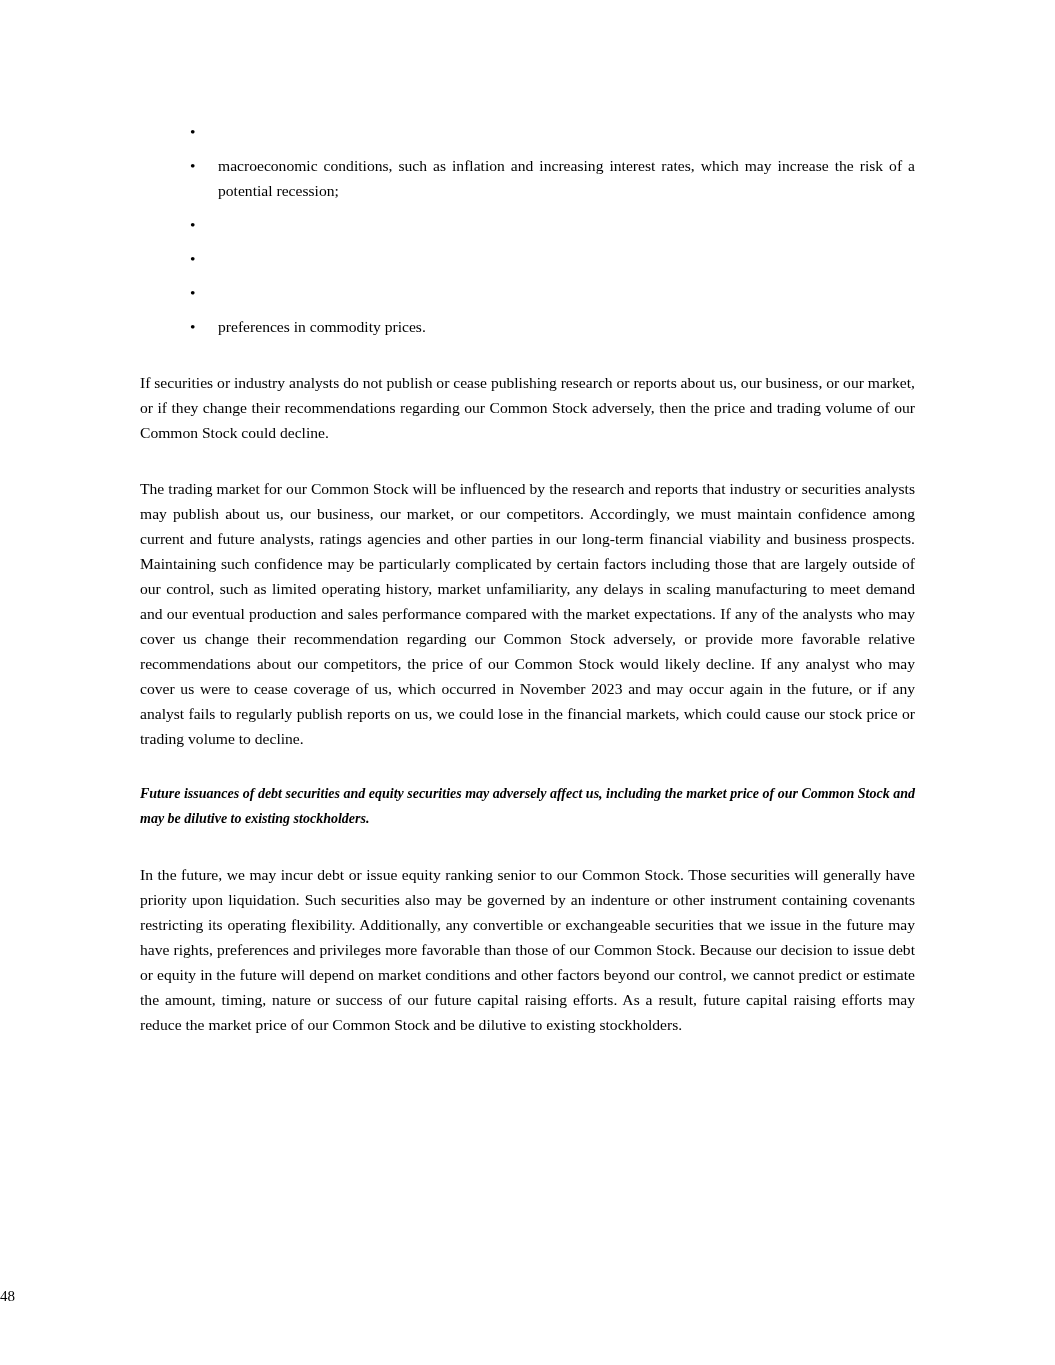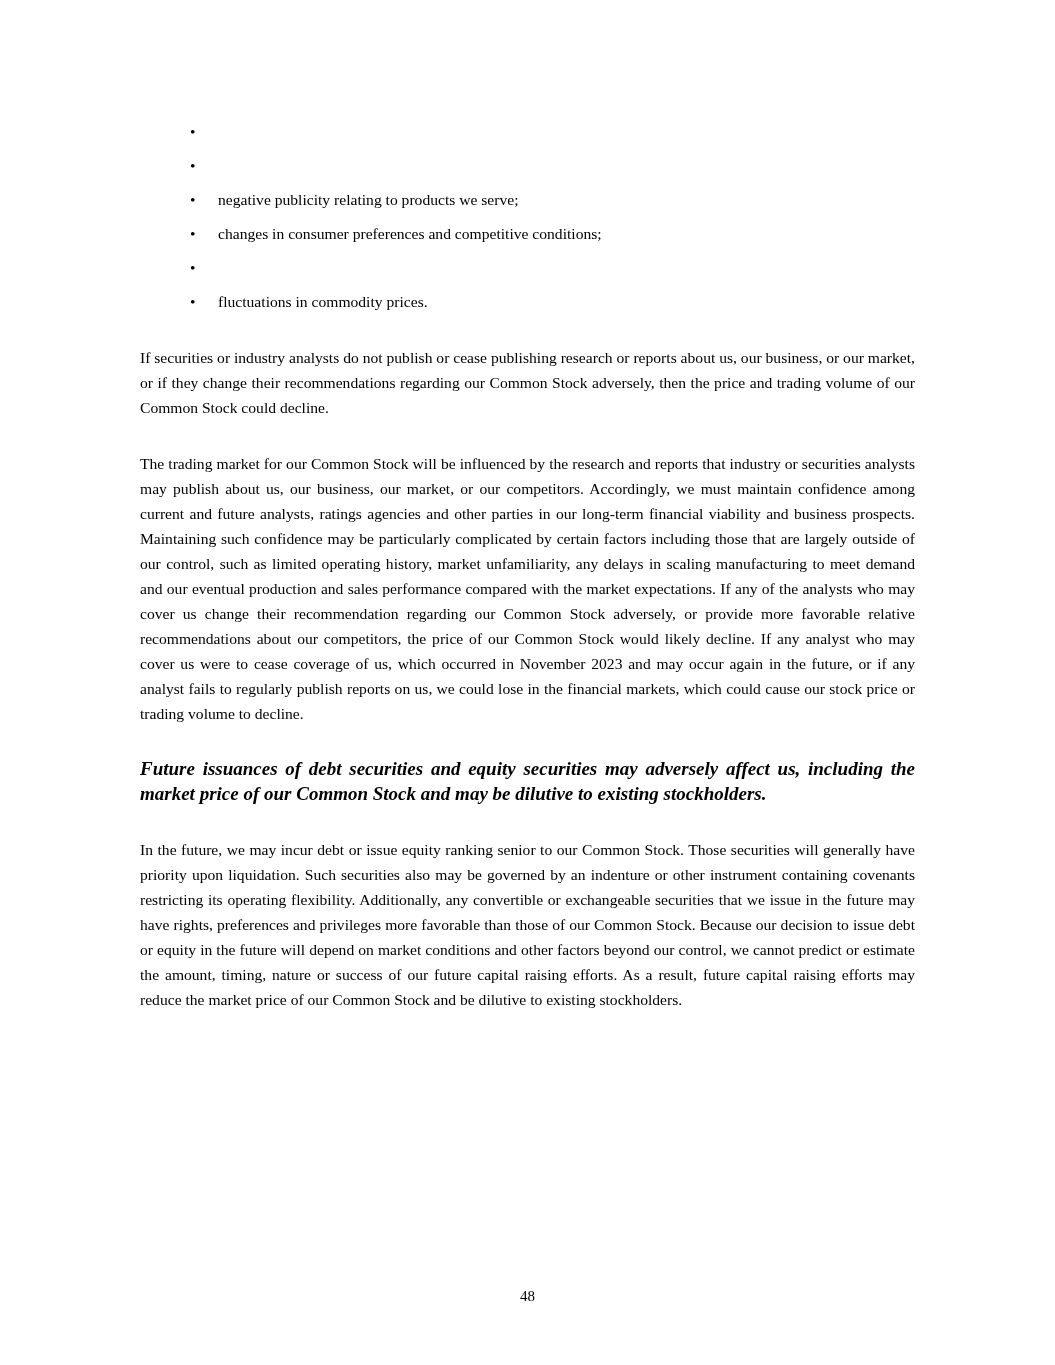--- a/index.html
+++ b/index.html
@@ -37,61 +37,60 @@
   .bullet-text {
     flex: 1 1 auto;
     text-align: justify;
   }
   p.para {
     margin: 31px 0 0 0;
     text-align: justify;
   }
   h3.risk-heading {
     margin: 30px 0 0 0;
-    font-size: 19px;
+    font-size: 14px;
     line-height: 25px;
     font-weight: bold;
     font-style: italic;
     text-align: justify;
   }
   .page-footer {
     position: absolute;
     left: 0;
     right: 0;
     bottom: 56px;
-    text-align: center;
+    text-align: left;
     font-size: 15px;
   }
 </style>
 </head>
 <body>
 
 <div class="page">
 
   <ul class="bullet-list">
     <li class="bullet-item">
       <span class="bullet-marker">•</span>
     </li>
     <li class="bullet-item">
       <span class="bullet-marker">•</span>
-    </li>
-    <li class="bullet-item">
-      <span class="bullet-marker">•</span>
-      <span class="bullet-text">negative publicity relating to products we serve;</span>
-    </li>
-    <li class="bullet-item">
-      <span class="bullet-marker">•</span>
-      <span class="bullet-text">changes in consumer preferences and competitive conditions;</span>
+      <span class="bullet-text">macroeconomic conditions, such as inflation and increasing interest rates, which may increase the risk of a potential recession;</span>
     </li>
     <li class="bullet-item">
       <span class="bullet-marker">•</span>
     </li>
     <li class="bullet-item">
       <span class="bullet-marker">•</span>
-      <span class="bullet-text">fluctuations in commodity prices.</span>
+    </li>
+    <li class="bullet-item">
+      <span class="bullet-marker">•</span>
+    </li>
+    <li class="bullet-item">
+      <span class="bullet-marker">•</span>
+      <span class="bullet-text">preferences in commodity prices.</span>
     </li>
   </ul>
 
   <p class="para">If securities or industry analysts do not publish or cease publishing research or reports about us, our business, or our market, or if they change their recommendations regarding our Common Stock adversely, then the price and trading volume of our Common Stock could decline.</p>
 
   <p class="para">The trading market for our Common Stock will be influenced by the research and reports that industry or securities analysts may publish about us, our business, our market, or our competitors. Accordingly, we must maintain confidence among current and future analysts, ratings agencies and other parties in our long-term financial viability and business prospects. Maintaining such confidence may be particularly complicated by certain factors including those that are largely outside of our control, such as limited operating history, market unfamiliarity, any delays in scaling manufacturing to meet demand and our eventual production and sales performance compared with the market expectations. If any of the analysts who may cover us change their recommendation regarding our Common Stock adversely, or provide more favorable relative recommendations about our competitors, the price of our Common Stock would likely decline. If any analyst who may cover us were to cease coverage of us, which occurred in November 2023 and may occur again in the future, or if any analyst fails to regularly publish reports on us, we could lose in the financial markets, which could cause our stock price or trading volume to decline.</p>
 
   <h3 class="risk-heading">Future issuances of debt securities and equity securities may adversely affect us, including the market price of our Common Stock and may be dilutive to existing stockholders.</h3>
 
   <p class="para">In the future, we may incur debt or issue equity ranking senior to our Common Stock. Those securities will generally have priority upon liquidation. Such securities also may be governed by an indenture or other instrument containing covenants restricting its operating flexibility. Additionally, any convertible or exchangeable securities that we issue in the future may have rights, preferences and privileges more favorable than those of our Common Stock. Because our decision to issue debt or equity in the future will depend on market conditions and other factors beyond our control, we cannot predict or estimate the amount, timing, nature or success of our future capital raising efforts. As a result, future capital raising efforts may reduce the market price of our Common Stock and be dilutive to existing stockholders.</p>

